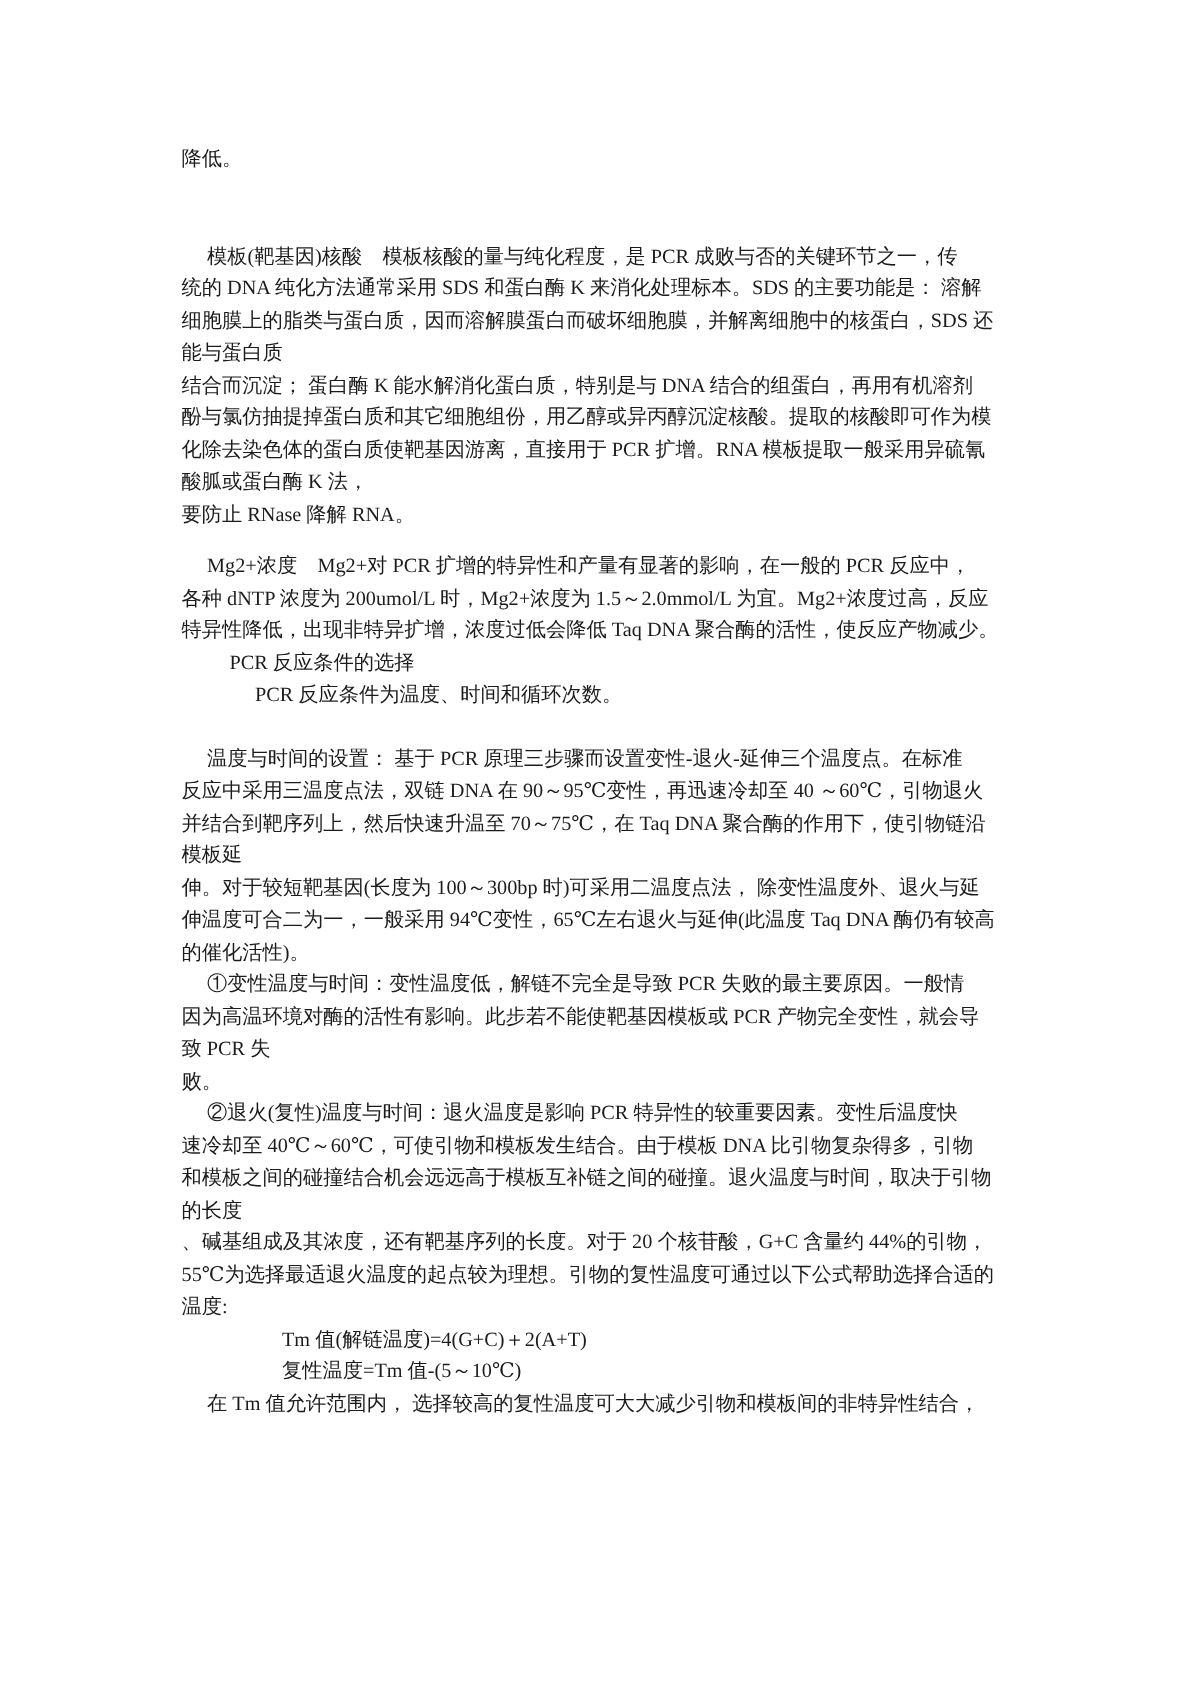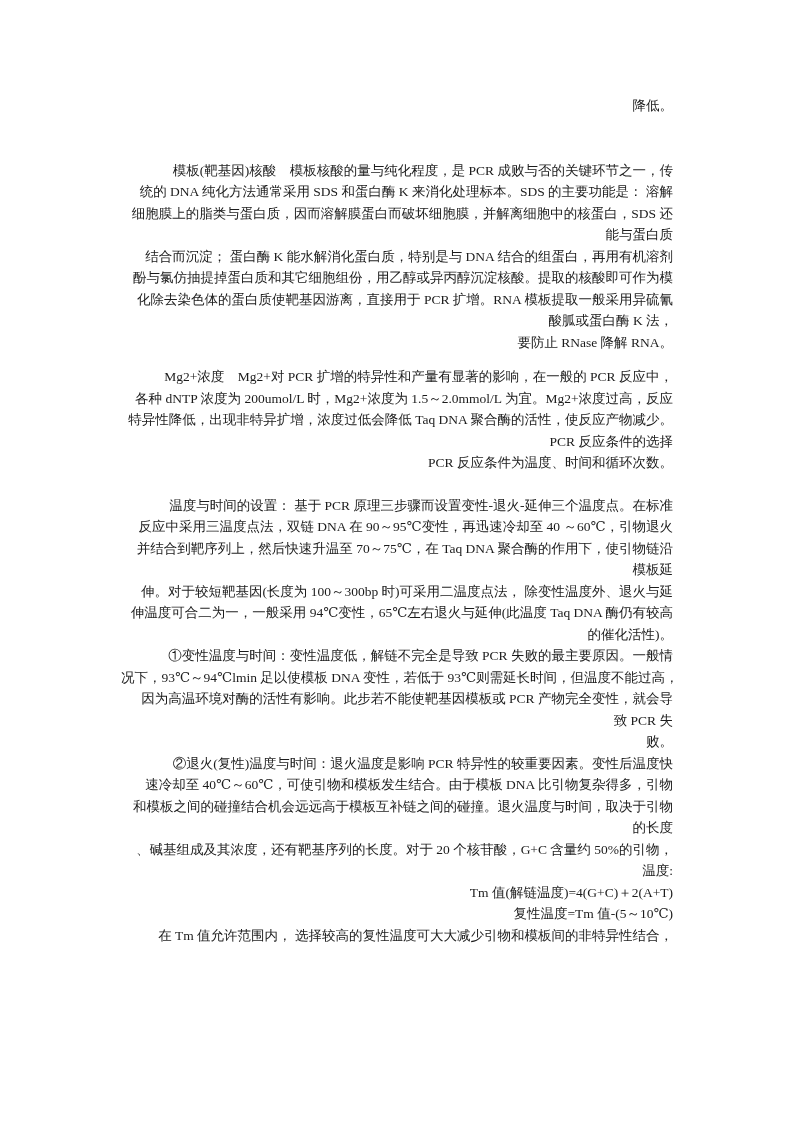--- a/index.html
+++ b/index.html
@@ -7,21 +7,20 @@
     padding: 0;
     background: #ffffff;
   }
   .page {
     position: relative;
     width: 793px;
     height: 1122px;
     background: #ffffff;
     overflow: hidden;
     font-family: "Liberation Serif", "DejaVu Serif", serif;
-    text-align: right;
   }
   .content {
     position: absolute;
     left: 121px;
     top: 95px;
     width: 552px;
   }
   .block {
     margin: 0;
     padding: 0;
@@ -67,28 +66,28 @@
       </div>
       <div class="block" style="margin-bottom: 12px;">
         <div class="line ind-first">温度与时间的设置： 基于 PCR 原理三步骤而设置变性-退火-延伸三个温度点。在标准</div>
         <div class="line">反应中采用三温度点法，双链 DNA 在 90～95℃变性，再迅速冷却至 40 ～60℃，引物退火</div>
         <div class="line">并结合到靶序列上，然后快速升温至 70～75℃，在 Taq DNA 聚合酶的作用下，使引物链沿</div>
         <div class="line">模板延</div>
         <div class="line">伸。对于较短靶基因(长度为 100～300bp 时)可采用二温度点法， 除变性温度外、退火与延</div>
         <div class="line">伸温度可合二为一，一般采用 94℃变性，65℃左右退火与延伸(此温度 Taq DNA 酶仍有较高</div>
         <div class="line">的催化活性)。</div>
         <div class="line ind-first">①变性温度与时间：变性温度低，解链不完全是导致 PCR 失败的最主要原因。一般情</div>
-        <div class="line">况下，93℃～94℃lmin 足以使模板 DNA 变性，若低于 93℃则需延长时间，但温度不能过高，</div>
         <div class="line">因为高温环境对酶的活性有影响。此步若不能使靶基因模板或 PCR 产物完全变性，就会导</div>
         <div class="line">致 PCR 失</div>
         <div class="line">败。</div>
         <div class="line ind-first">②退火(复性)温度与时间：退火温度是影响 PCR 特异性的较重要因素。变性后温度快</div>
         <div class="line">速冷却至 40℃～60℃，可使引物和模板发生结合。由于模板 DNA 比引物复杂得多，引物</div>
         <div class="line">和模板之间的碰撞结合机会远远高于模板互补链之间的碰撞。退火温度与时间，取决于引物</div>
         <div class="line">的长度</div>
-        <div class="line">、碱基组成及其浓度，还有靶基序列的长度。对于 20 个核苷酸，G+C 含量约 50%的引物，</div>
+        <div class="line">、碱基组成及其浓度，还有靶基序列的长度。对于 20 个核苷酸，G+C 含量约 44%的引物，</div>
+        <div class="line">55℃为选择最适退火温度的起点较为理想。引物的复性温度可通过以下公式帮助选择合适的</div>
         <div class="line">温度:</div>
         <div class="line ind-formula">Tm 值(解链温度)=4(G+C)＋2(A+T)</div>
         <div class="line ind-formula">复性温度=Tm 值-(5～10℃)</div>
         <div class="line ind-first">在 Tm 值允许范围内， 选择较高的复性温度可大大减少引物和模板间的非特异性结合，</div>
       </div>
     </div>
 </div>
 
 </body></html>

